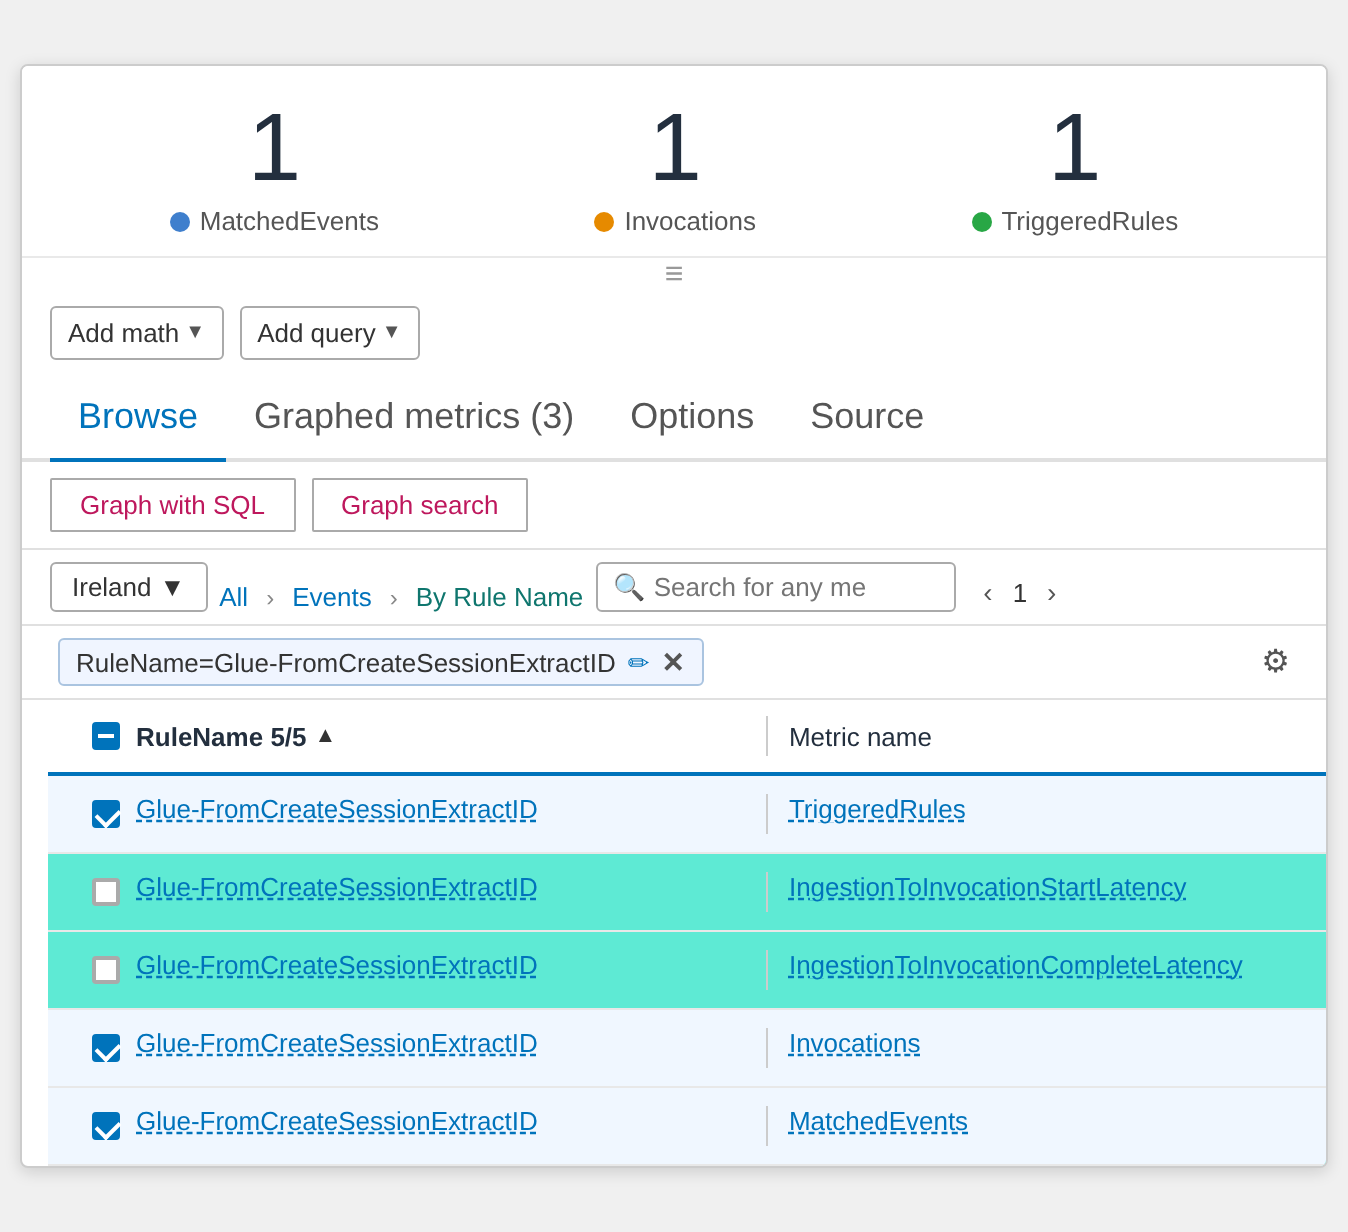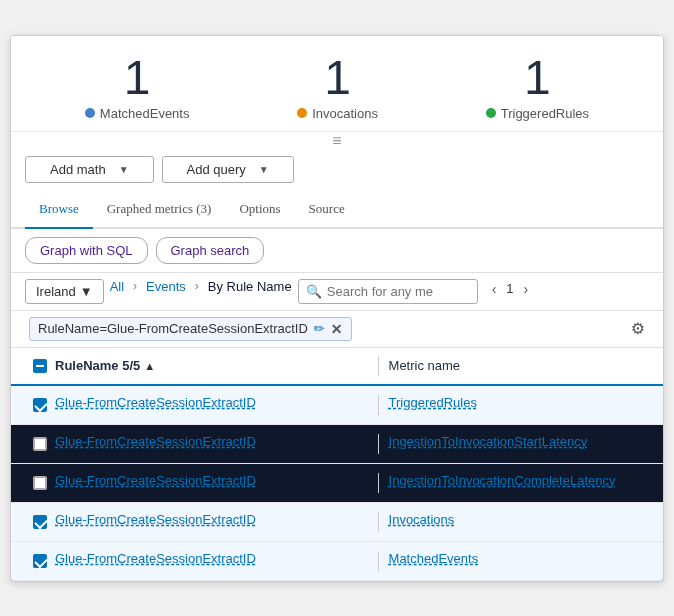--- a/index.html
+++ b/index.html
@@ -62,78 +62,77 @@
     }
     .toolbar-row {
       display: flex;
       align-items: center;
       gap: 8px;
       width: 100%;
     }
     .btn-dropdown {
       display: flex;
       align-items: center;
-      gap: 13px;
-      padding: 5px 24px;
+      gap: 3px;
+      padding: 5px 8px;
       border: 1px solid #aaa;
       background: #fff;
       border-radius: 3px;
       font-size: 13px;
       cursor: pointer;
       color: #333;
     }
     .dropdown-arrow { font-size: 10px; color: #555; }
 
     
     .tabs-section {
       display: flex;
       align-items: center;
       border-bottom: 2px solid #e0e0e0;
       background: #fff;
       padding: 0 14px;
     }
     .tab {
       padding: 10px 14px;
-      font-size: 13px;
+      font-size: 18px;
       cursor: pointer;
       color: #555;
       border-bottom: 2px solid transparent;
       margin-bottom: -2px;
       white-space: nowrap;
-      font-family: Liberation Serif, serif;
     }
     .tab.active {
       color: #0073bb;
       border-bottom: 2px solid #0073bb;
       font-weight: 500;
     }
 
     
     .sub-tabs-section {
       display: flex;
       align-items: center;
       padding: 8px 14px;
       background: #fff;
       border-bottom: 1px solid #e0e0e0;
       gap: 8px;
     }
     .btn-subtab {
       padding: 5px 14px;
       border: 1px solid #aaa;
       background: #fff;
-      border-radius: 11px;
-      font-size: 13px;
-      cursor: pointer;
-      color: #4c1d95;
+      border-radius: 1px;
+      font-size: 13px;
+      cursor: pointer;
+      color: #be185d;
     }
 
     
     .filter-bar {
       display: flex;
-      align-items: flex-start;
+      align-items: flex-end;
       padding: 6px 14px;
       background: #fff;
       border-bottom: 1px solid #e0e0e0;
       gap: 6px;
     }
     .filter-dropdown {
       display: flex;
       align-items: center;
       gap: 4px;
       padding: 4px 10px;
@@ -210,21 +209,22 @@
     .filter-close-icon { color: #555; cursor: pointer; font-size: 14px; font-weight: bold; }
     .settings-gear {
       margin-left: auto;
       color: #555;
       cursor: pointer;
       font-size: 16px;
     }
 
     
     .table-section {
-      background: #0f172a;
+      background: #5eead4;
+      margin-left: 13px;
     }
     .table-header {
       display: flex;
       align-items: center;
       padding: 8px 14px;
       border-bottom: 2px solid #0073bb;
       background: #fff;
       gap: 0;
     }
     .th-check {
@@ -401,21 +401,21 @@
 
   <div class="filter-bar">
     <div class="filter-dropdown">
       <span>Ireland</span>
       <span>▼</span>
     </div>
     <span class="breadcrumb-item">All</span>
     <span class="breadcrumb-arrow">›</span>
     <span class="breadcrumb-item">Events</span>
     <span class="breadcrumb-arrow">›</span>
-    <span style="font-size:13px;color:#0f172a;">By Rule Name</span>
+    <span style="font-size:13px;color:#0f766e;">By Rule Name</span>
     <div class="search-box">
       <span class="search-icon">🔍</span>
       <input class="search-input" type="text" placeholder="Search for any me" style="">
     </div>
     <div class="nav-arrows">
       <span class="nav-arrow">‹</span>
       <span class="nav-page">1</span>
       <span class="nav-arrow">›</span>
     </div>
   </div>

